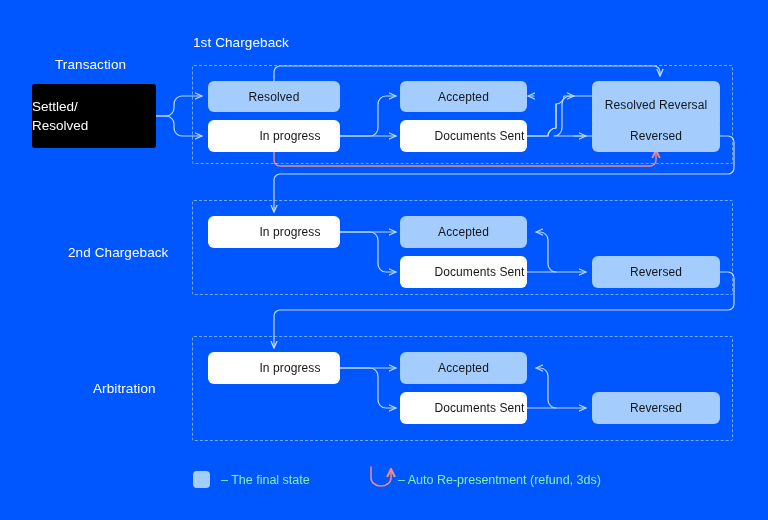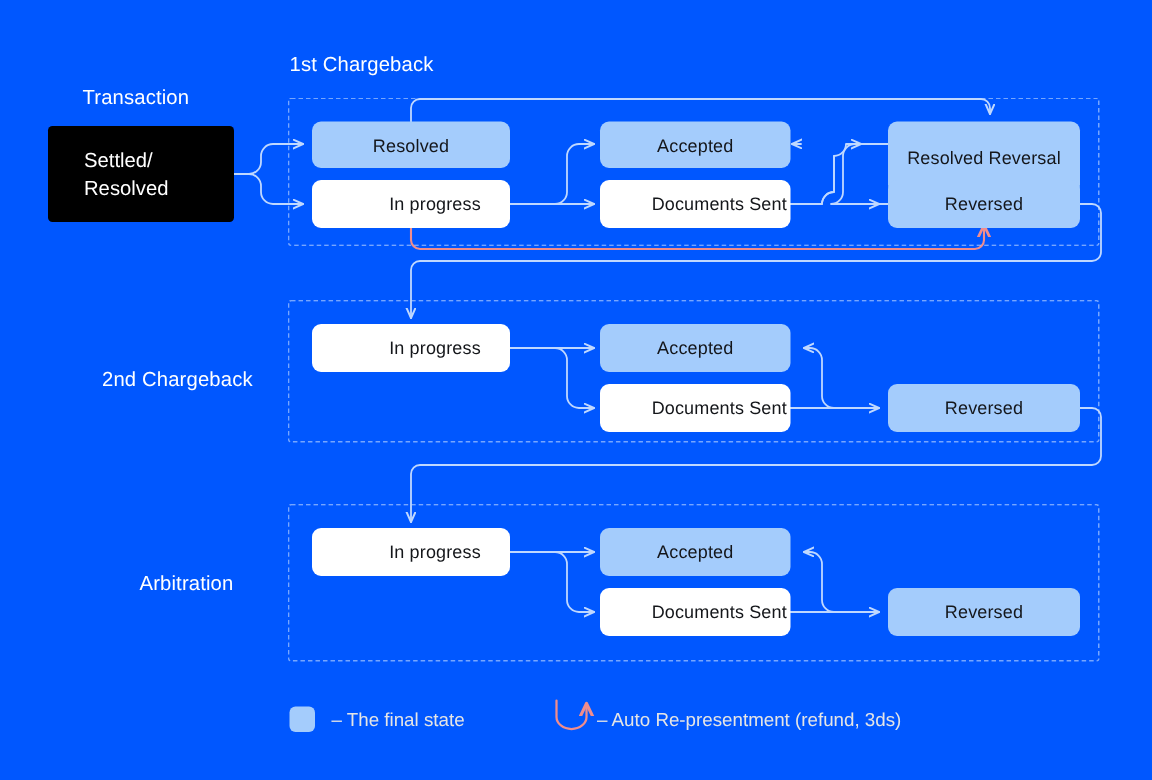--- a/index.html
+++ b/index.html
@@ -43,34 +43,33 @@
 
   .start-node{
     position:absolute;
     background:#000000;
     color:#FFFFFF;
     border-radius:3px;
     display:flex;flex-direction:column;
     align-items:flex-start;justify-content:center;
     font-size:13.5px;
     line-height:19px;
-    padding-left:24px;
     box-sizing:border-box;
   }
 
   .legend{position:absolute;left:0;top:0;}
   .legend-swatch{
     position:absolute;
     width:17px;height:17px;
     background:#A4CCFC;
     border-radius:4px;
   }
   .legend-text{
     position:absolute;
-    color:#e5e5e5;
+    color:#86efac;
     font-size:12.5px;
     white-space:nowrap;
   }
 </style>
 </head>
 <body>
 
 <div id="stage">
 
   <svg class="wires" viewBox="0 0 768 520">

